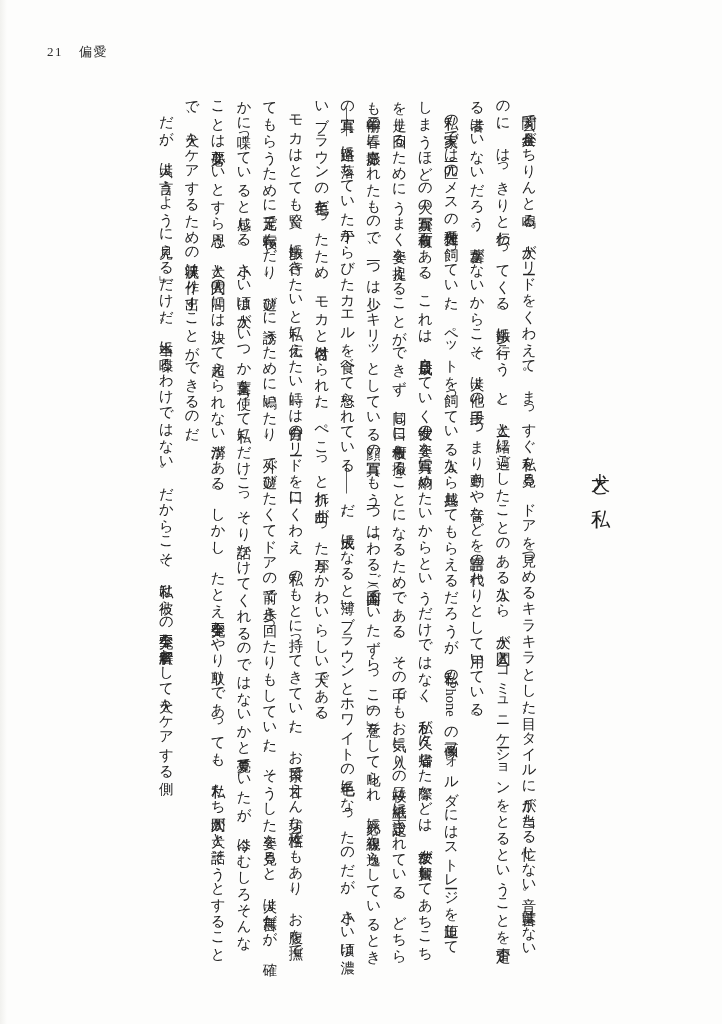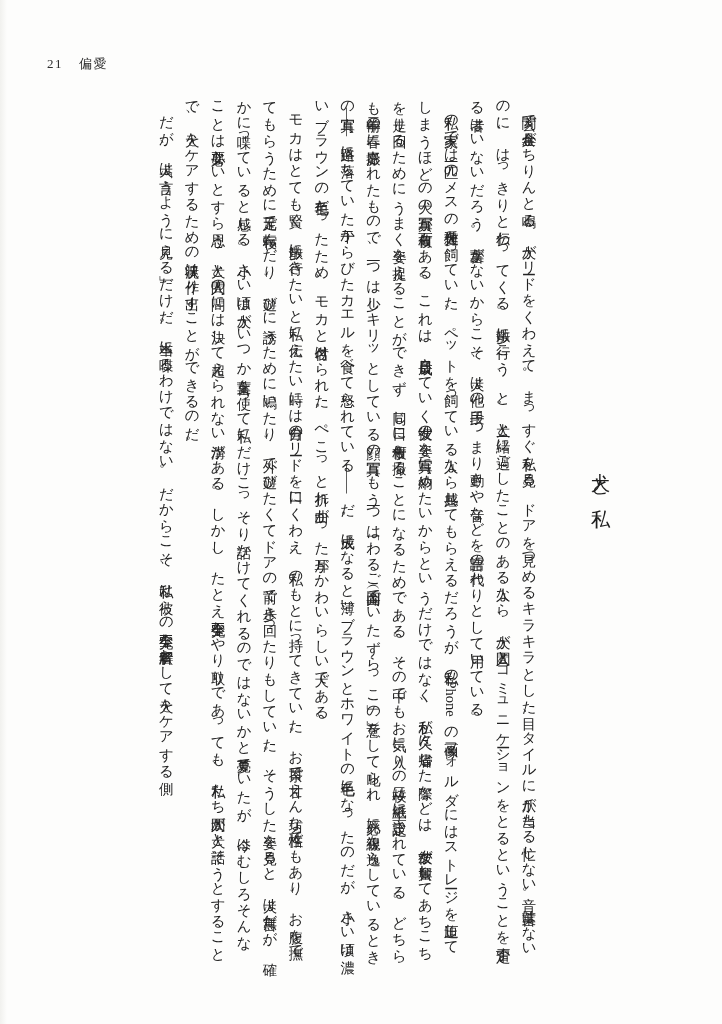--- a/index.html
+++ b/index.html
@@ -10,21 +10,21 @@
     position: relative;
     width: 722px;
     height: 1024px;
     background: linear-gradient(to right, #f1f1ee 0px, #fdfdfc 7px, #fdfdfc 100%);
     font-family: "Liberation Serif", "DejaVu Serif", serif;
     color: #232323;
     overflow: hidden;
   }
   .running-header {
     position: absolute;
-    top: 55px;
+    top: 43px;
     left: 47px;
     font-size: 13px;
     color: #2e2e2e;
     letter-spacing: 1.5px;
   }
   .running-header .pagenum {
     margin-right: 16px;
   }
   .essay-title {
     position: absolute;

